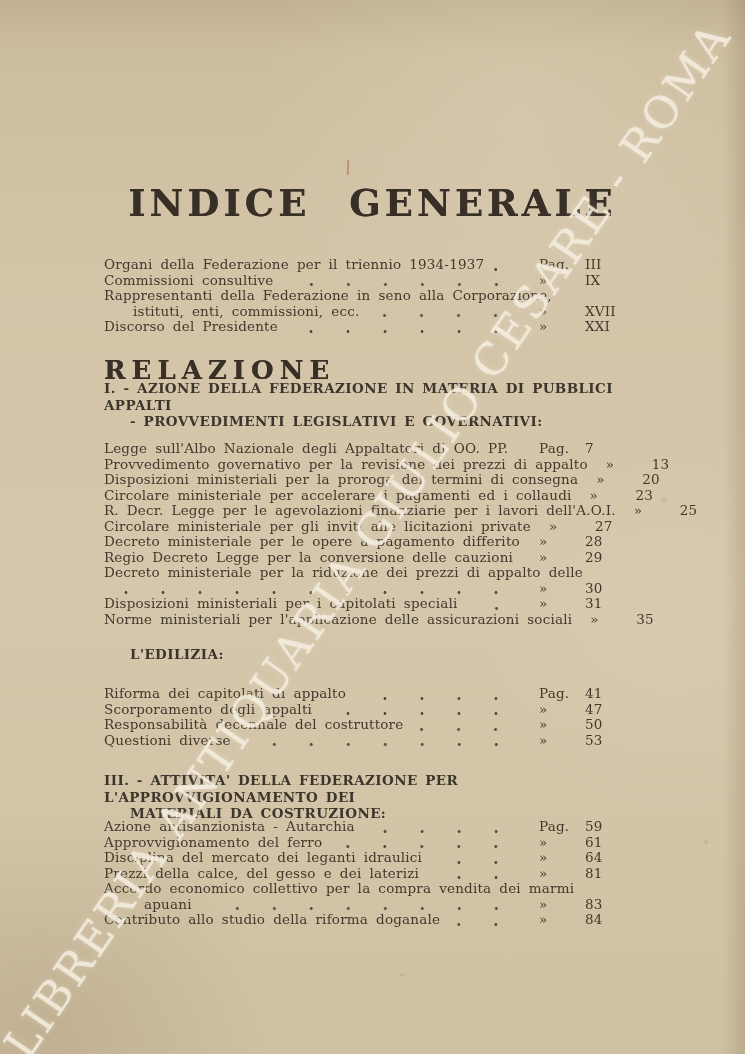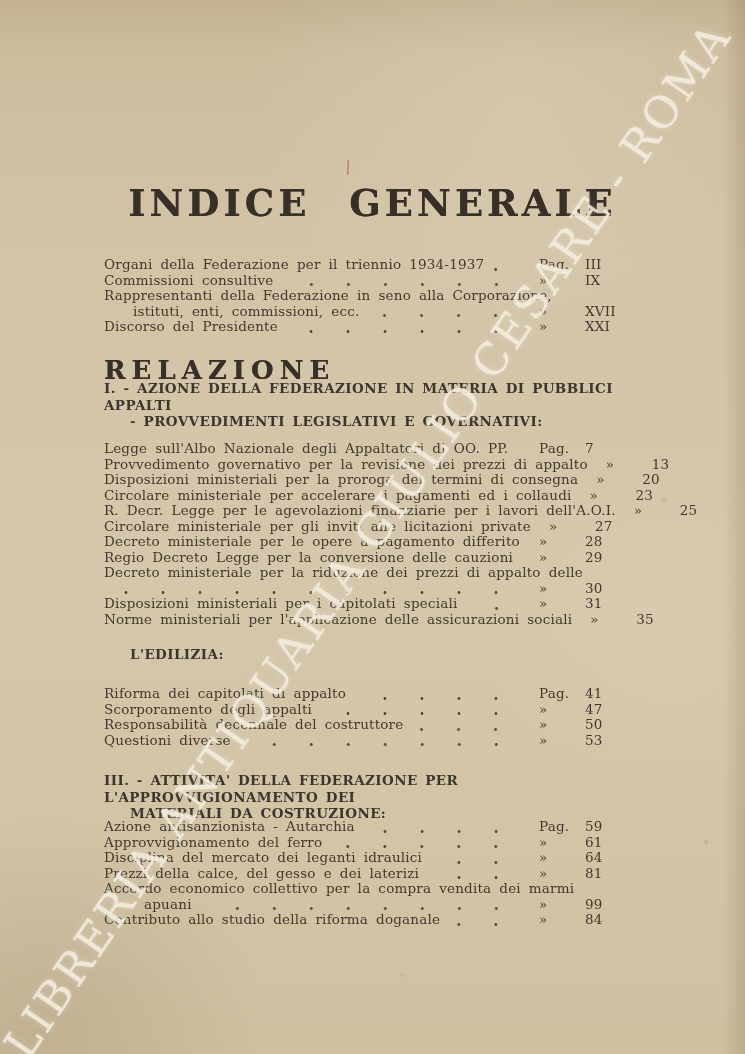--- a/index.html
+++ b/index.html
@@ -271,21 +271,21 @@
       <div class="row">
         <span class="rtext">Accordo economico collettivo per la compra vendita dei marmi</span>
         <span class="leader nodots"></span>
         <span class="plabel"></span>
         <span class="pnum"></span>
       </div>
       <div class="row">
         <span class="rtext ind2">apuani</span>
         <span class="leader"></span>
         <span class="plabel">»</span>
-        <span class="pnum">99</span>
+        <span class="pnum">83</span>
       </div>
       <div class="row">
         <span class="rtext">Contributo allo studio della riforma doganale</span>
         <span class="leader"></span>
         <span class="plabel">»</span>
         <span class="pnum">84</span>
       </div>
     </div>
 
   <div class="watermark">LIBRERIA ANTIQUARIA GIULIO CESARE - ROMA</div>

